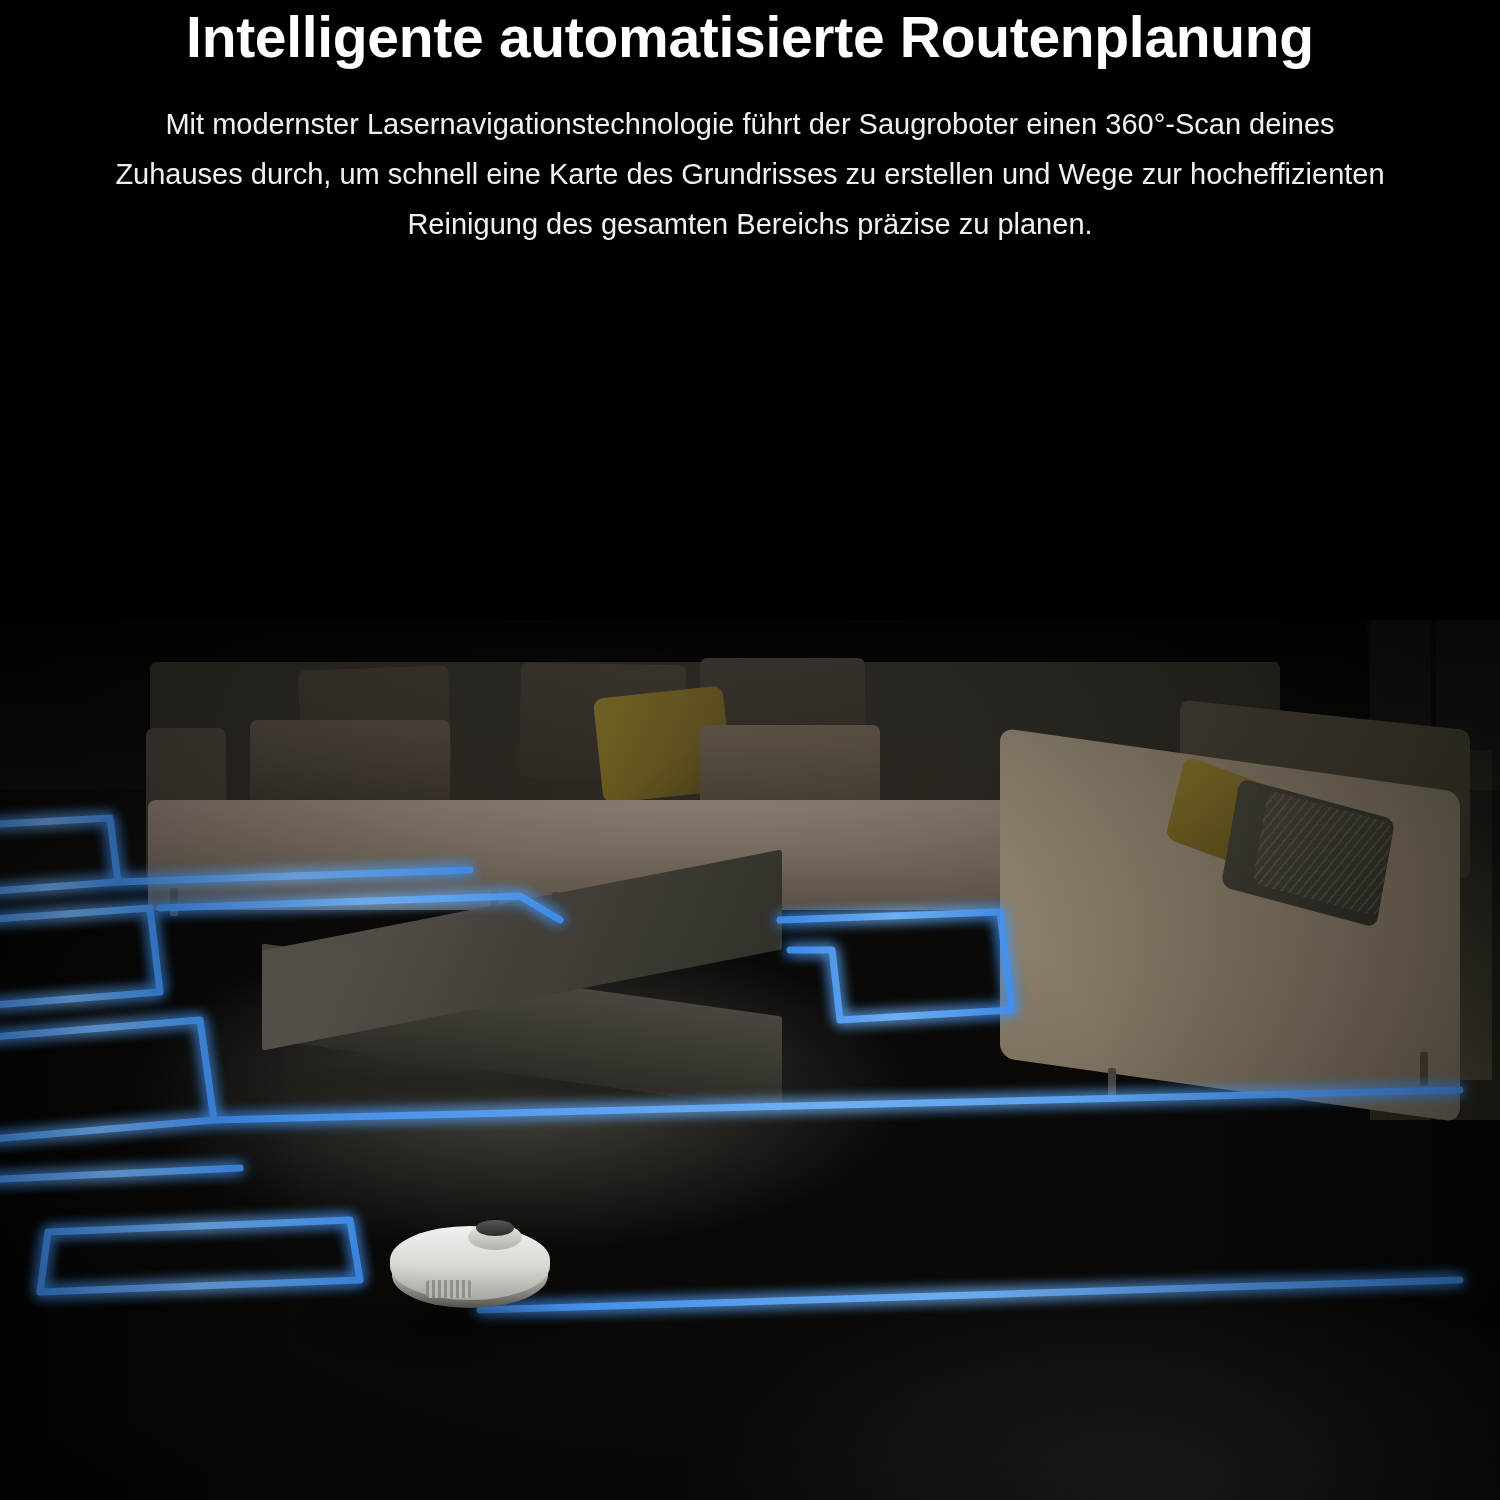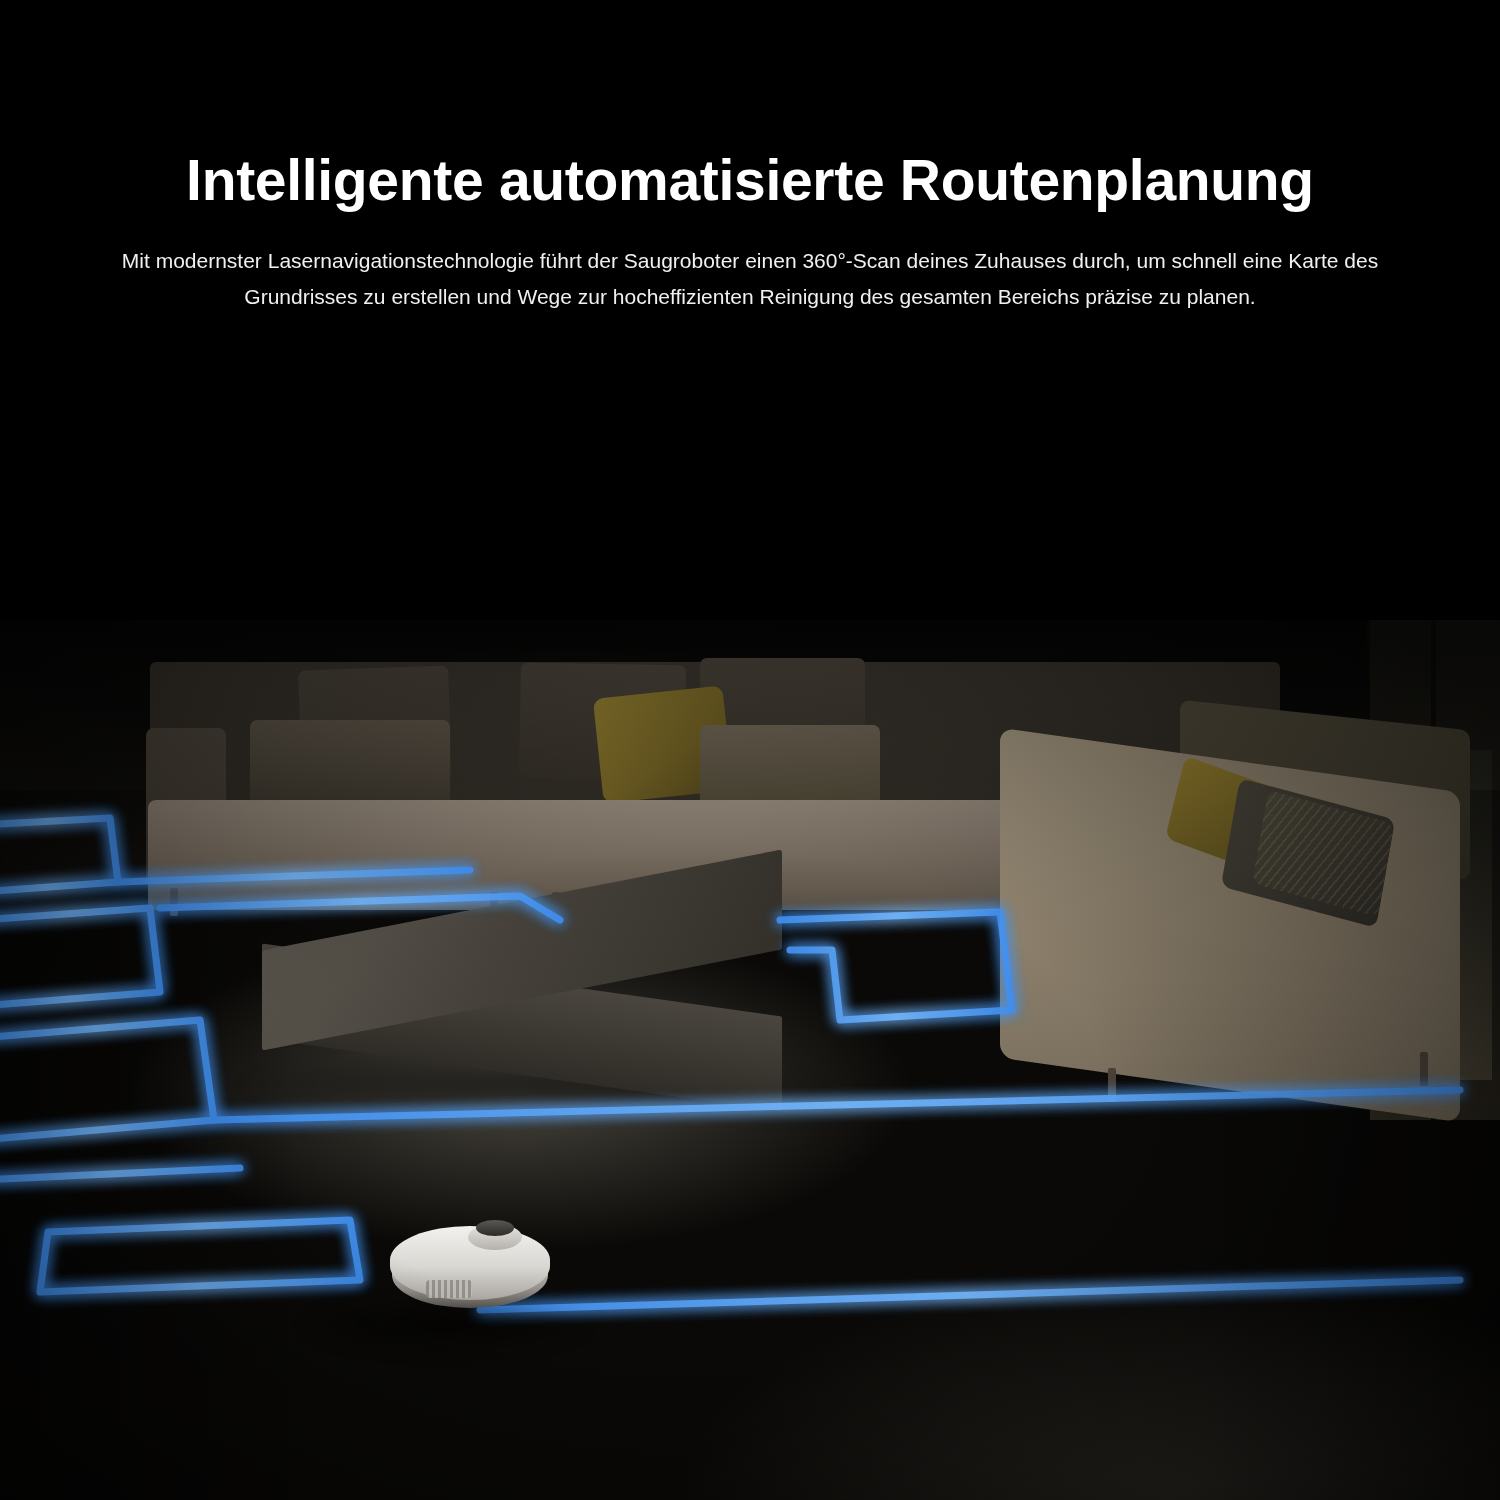--- a/index.html
+++ b/index.html
@@ -29,35 +29,34 @@
     position: absolute;
     top: 0;
     left: 0;
     width: 1500px;
     height: 620px;
     z-index: 6;
     text-align: center;
     background: #000000;
   }
   .headline {
-    margin: 8px;
-    padding-top: 135px;
+    margin: 0;
     font-size: 57px;
     line-height: 1.30;
     font-weight: bold;
     letter-spacing: -0.3px;
     color: #ffffff;
   }
   .headline .line2 {
     display: block;
   }
   .subcopy {
     margin: 26px auto 0 auto;
     width: 1290px;
-    font-size: 21px;
+    font-size: 29px;
     line-height: 1.72;
     font-weight: 400;
     color: #f0f0f0;
   }
 
   
   .features {
     position: absolute;
     top: 468px;
     left: 110px;

